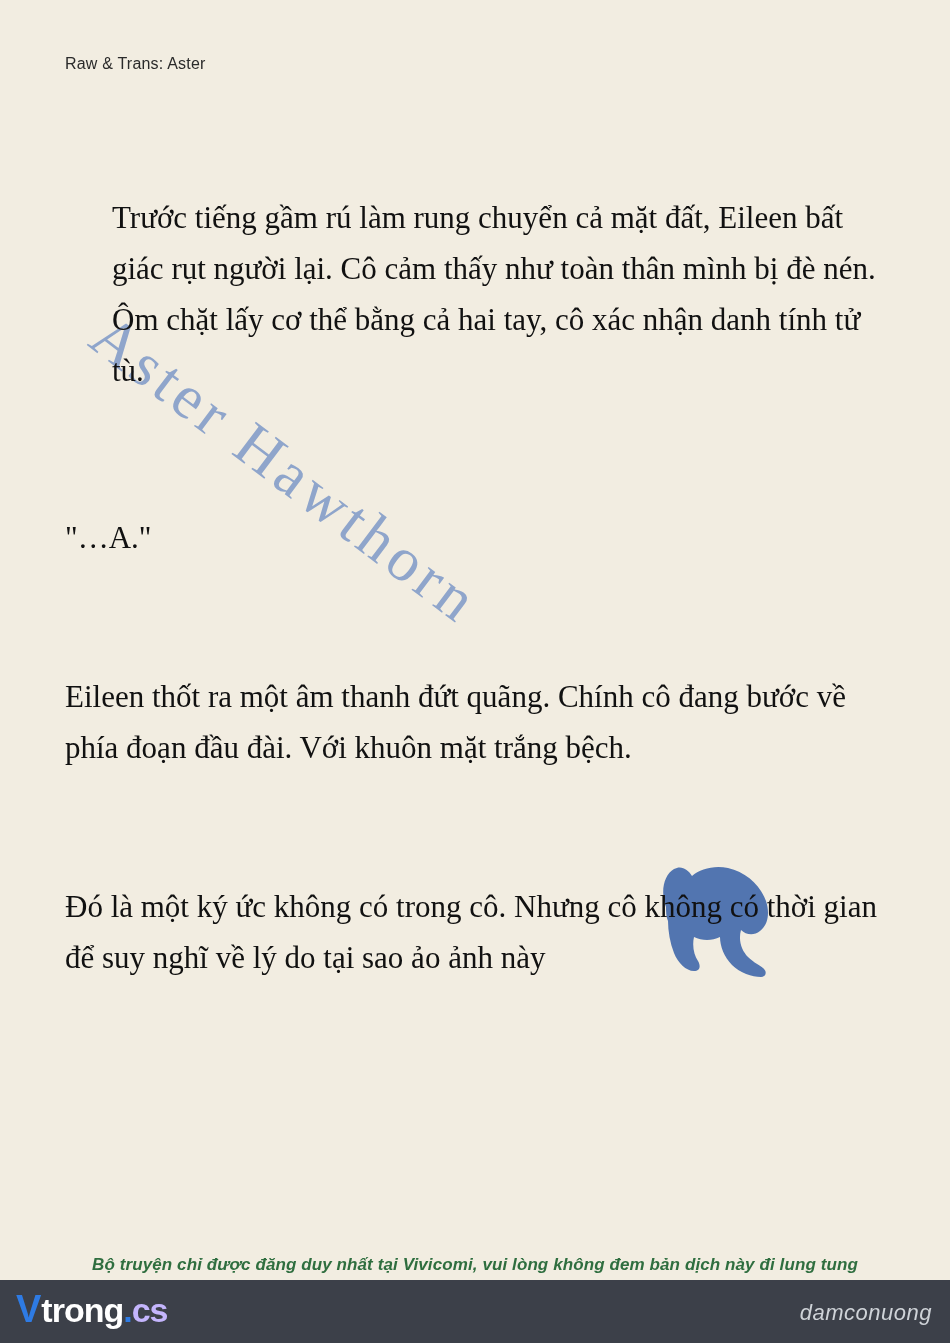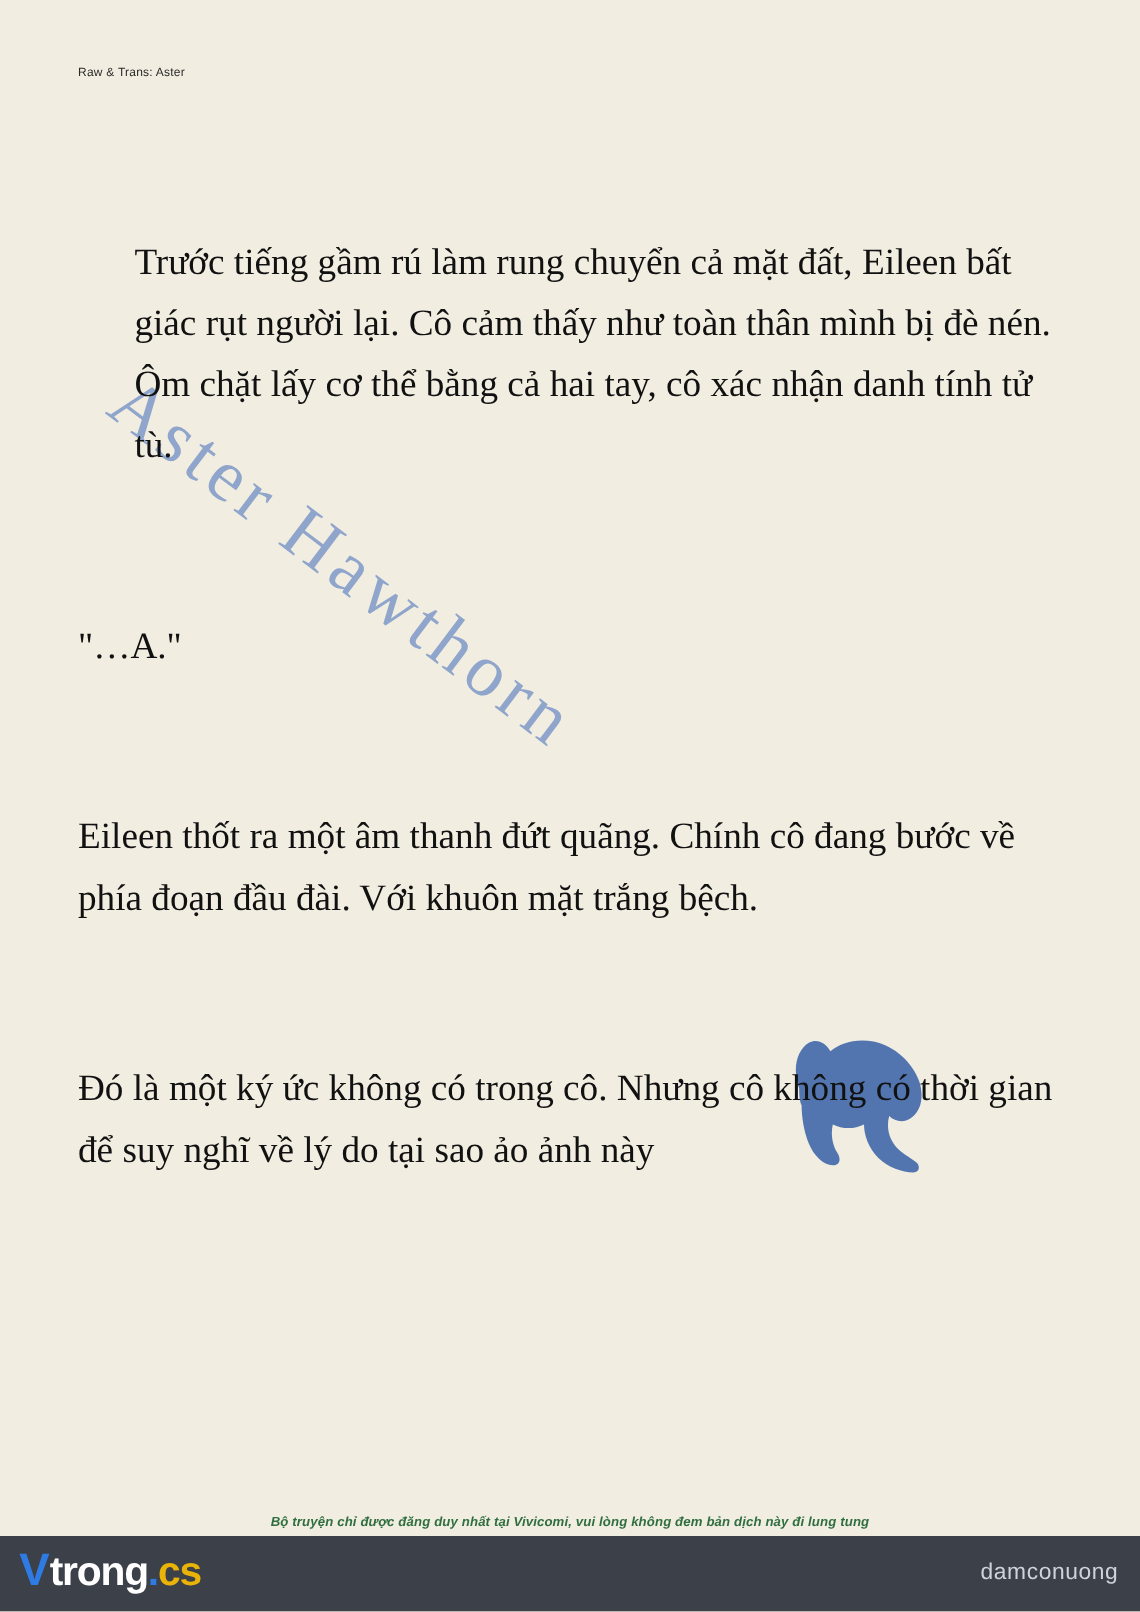--- a/index.html
+++ b/index.html
@@ -19,21 +19,21 @@
     inset: 0;
     background: #f2ede1;
   }
 
   
   .credit {
     position: absolute;
     left: 65px;
     top: 55px;
     font-family: "Liberation Sans", sans-serif;
-    font-size: 10px;
+    font-size: 16px;
     color: #2a2a2a;
     letter-spacing: 0.2px;
   }
 
   
   .body-text {
     position: absolute;
     left: 65px;
     top: 192px;
     width: 828px;
@@ -91,21 +91,21 @@
     right: 0;
     bottom: 68px;
     text-align: center;
     font-family: "Liberation Sans", sans-serif;
     font-style: italic;
     font-weight: bold;
     color: #2f6e3f;
     z-index: 4;
   }
   .footer-notes .fn {
-    font-size: 11px;
+    font-size: 17px;
     margin-bottom: 22px;
     letter-spacing: 0.1px;
   }
   .footer-notes .fn:last-child { margin-bottom: 0; }
 
   
   .bottom-bar {
     position: absolute;
     left: 0;
     right: 0;
@@ -131,30 +131,31 @@
     color: #2e7be4;
     font-size: 38px;
     font-weight: bold;
     line-height: 1;
     margin-right: 1px;
   }
   .logo .dot {
     color: #2e7be4;
   }
   .logo .y-tail {
-    color: #eab308;
+    color: #c4b5fd;
   }
   .brand-right {
     position: absolute;
     right: 18px;
     top: 20px;
     font-family: "Liberation Sans", sans-serif;
-    font-size: 19px;
+    font-size: 22px;
     color: #cfd3d8;
     letter-spacing: 0.5px;
+    font-style: italic;
   }
 </style>
 </head>
 <body>
 
 <div class="page">
 
   <div class="credit">Raw &amp; Trans: Aster</div>
 
   <div class="body-text">

